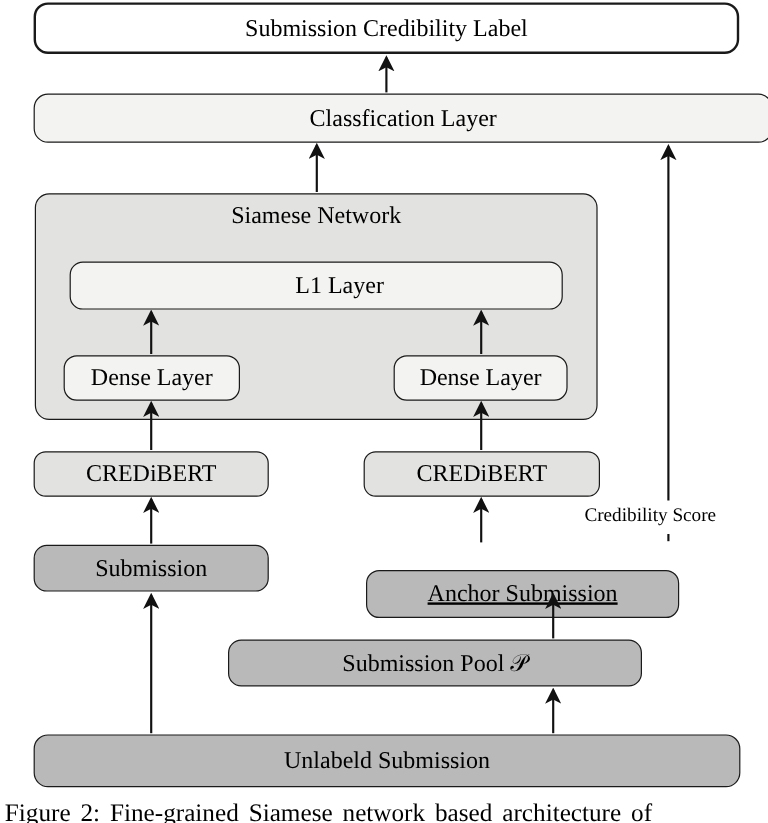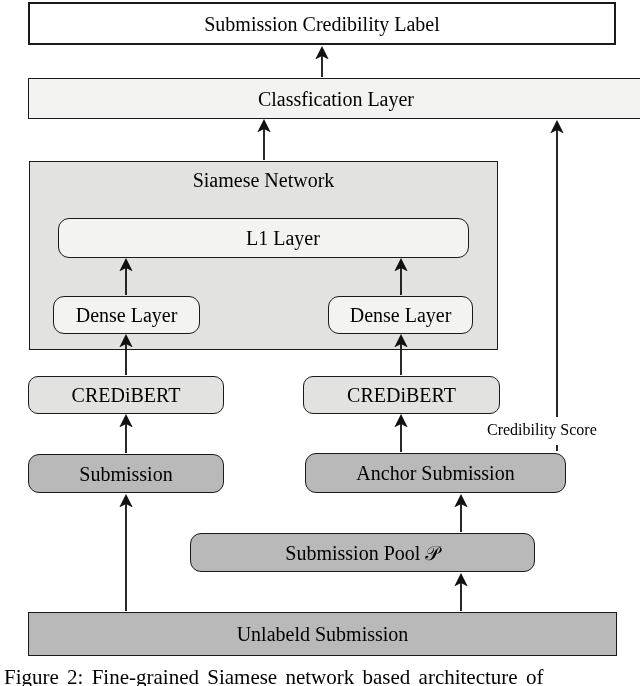--- a/index.html
+++ b/index.html
@@ -4,39 +4,39 @@
 <style>
   html,body { margin:0; padding:0; }
   .canvas {
     position:relative; width:640px; height:686px; overflow:hidden;
     background:var(--c-bg,#ffffff); color:var(--c-text,#000);
     font-family:"Liberation Serif","DejaVu Serif",serif;
   }
   .node {
     position:absolute; box-sizing:border-box;
     display:flex; align-items:center; justify-content:center;
-    border:1.6px solid var(--c-border,#1a1a1a); border-radius:0;
+    border:1.6px solid var(--c-border,#1a1a1a); border-radius:12px;
     font-size:20px; line-height:1; text-align:center;
   }
   .fill-white    { background:var(--c-white,#ffffff); }
   .fill-lightest { background:var(--c-lightest,#f3f3f1); }
   .fill-light    { background:var(--c-light,#e2e2e0); }
   .fill-medium   { background:var(--c-medium,#b9b9b9); }
 
   #n-label   { left:28px;  top:2px;   width:588px; height:43px; border-width:2px; }
   #n-class   { left:28px;  top:78px;  width:616px; height:41px; }
   #n-siamese { left:29px;  top:161px; width:469px; height:189px;
                align-items:flex-start; padding-top:8px; }
   #n-l1      { left:58px;  top:218px; width:411px; height:40px; border-radius:11px;padding-left:39px; }
   #n-dense-l { left:53px;  top:296px; width:147px; height:38px; border-radius:11px; }
   #n-dense-r { left:328px; top:296px; width:145px; height:38px; border-radius:11px; }
   #n-cred-l  { left:28px;  top:376px; width:196px; height:38px; border-radius:10px; }
   #n-cred-r  { left:303px; top:376px; width:197px; height:38px; border-radius:10px; }
   #n-sub     { left:28px;  top:454px; width:196px; height:39px; border-radius:11px; }
-  #n-anchor  { left:305px; top:453px; width:261px; height:40px; border-radius:11px; }
+  #n-anchor  { left:305px; top:475px; width:261px; height:40px; border-radius:11px;text-decoration:underline; }
   #n-pool    { left:190px; top:533px; width:345px; height:39px; border-radius:11px; }
   #n-unlab   { left:28px;  top:612px; width:589px; height:44px; }
 
   .edge-label {
     position:absolute; left:487px; top:420px; width:141px;
     font-size:16px; text-align:left; line-height:1.2;
   }
   .caption {
     position:absolute; left:4px; top:664px; width:640px;
     font-size:21px; line-height:1.3; white-space:nowrap; word-spacing:3px;

